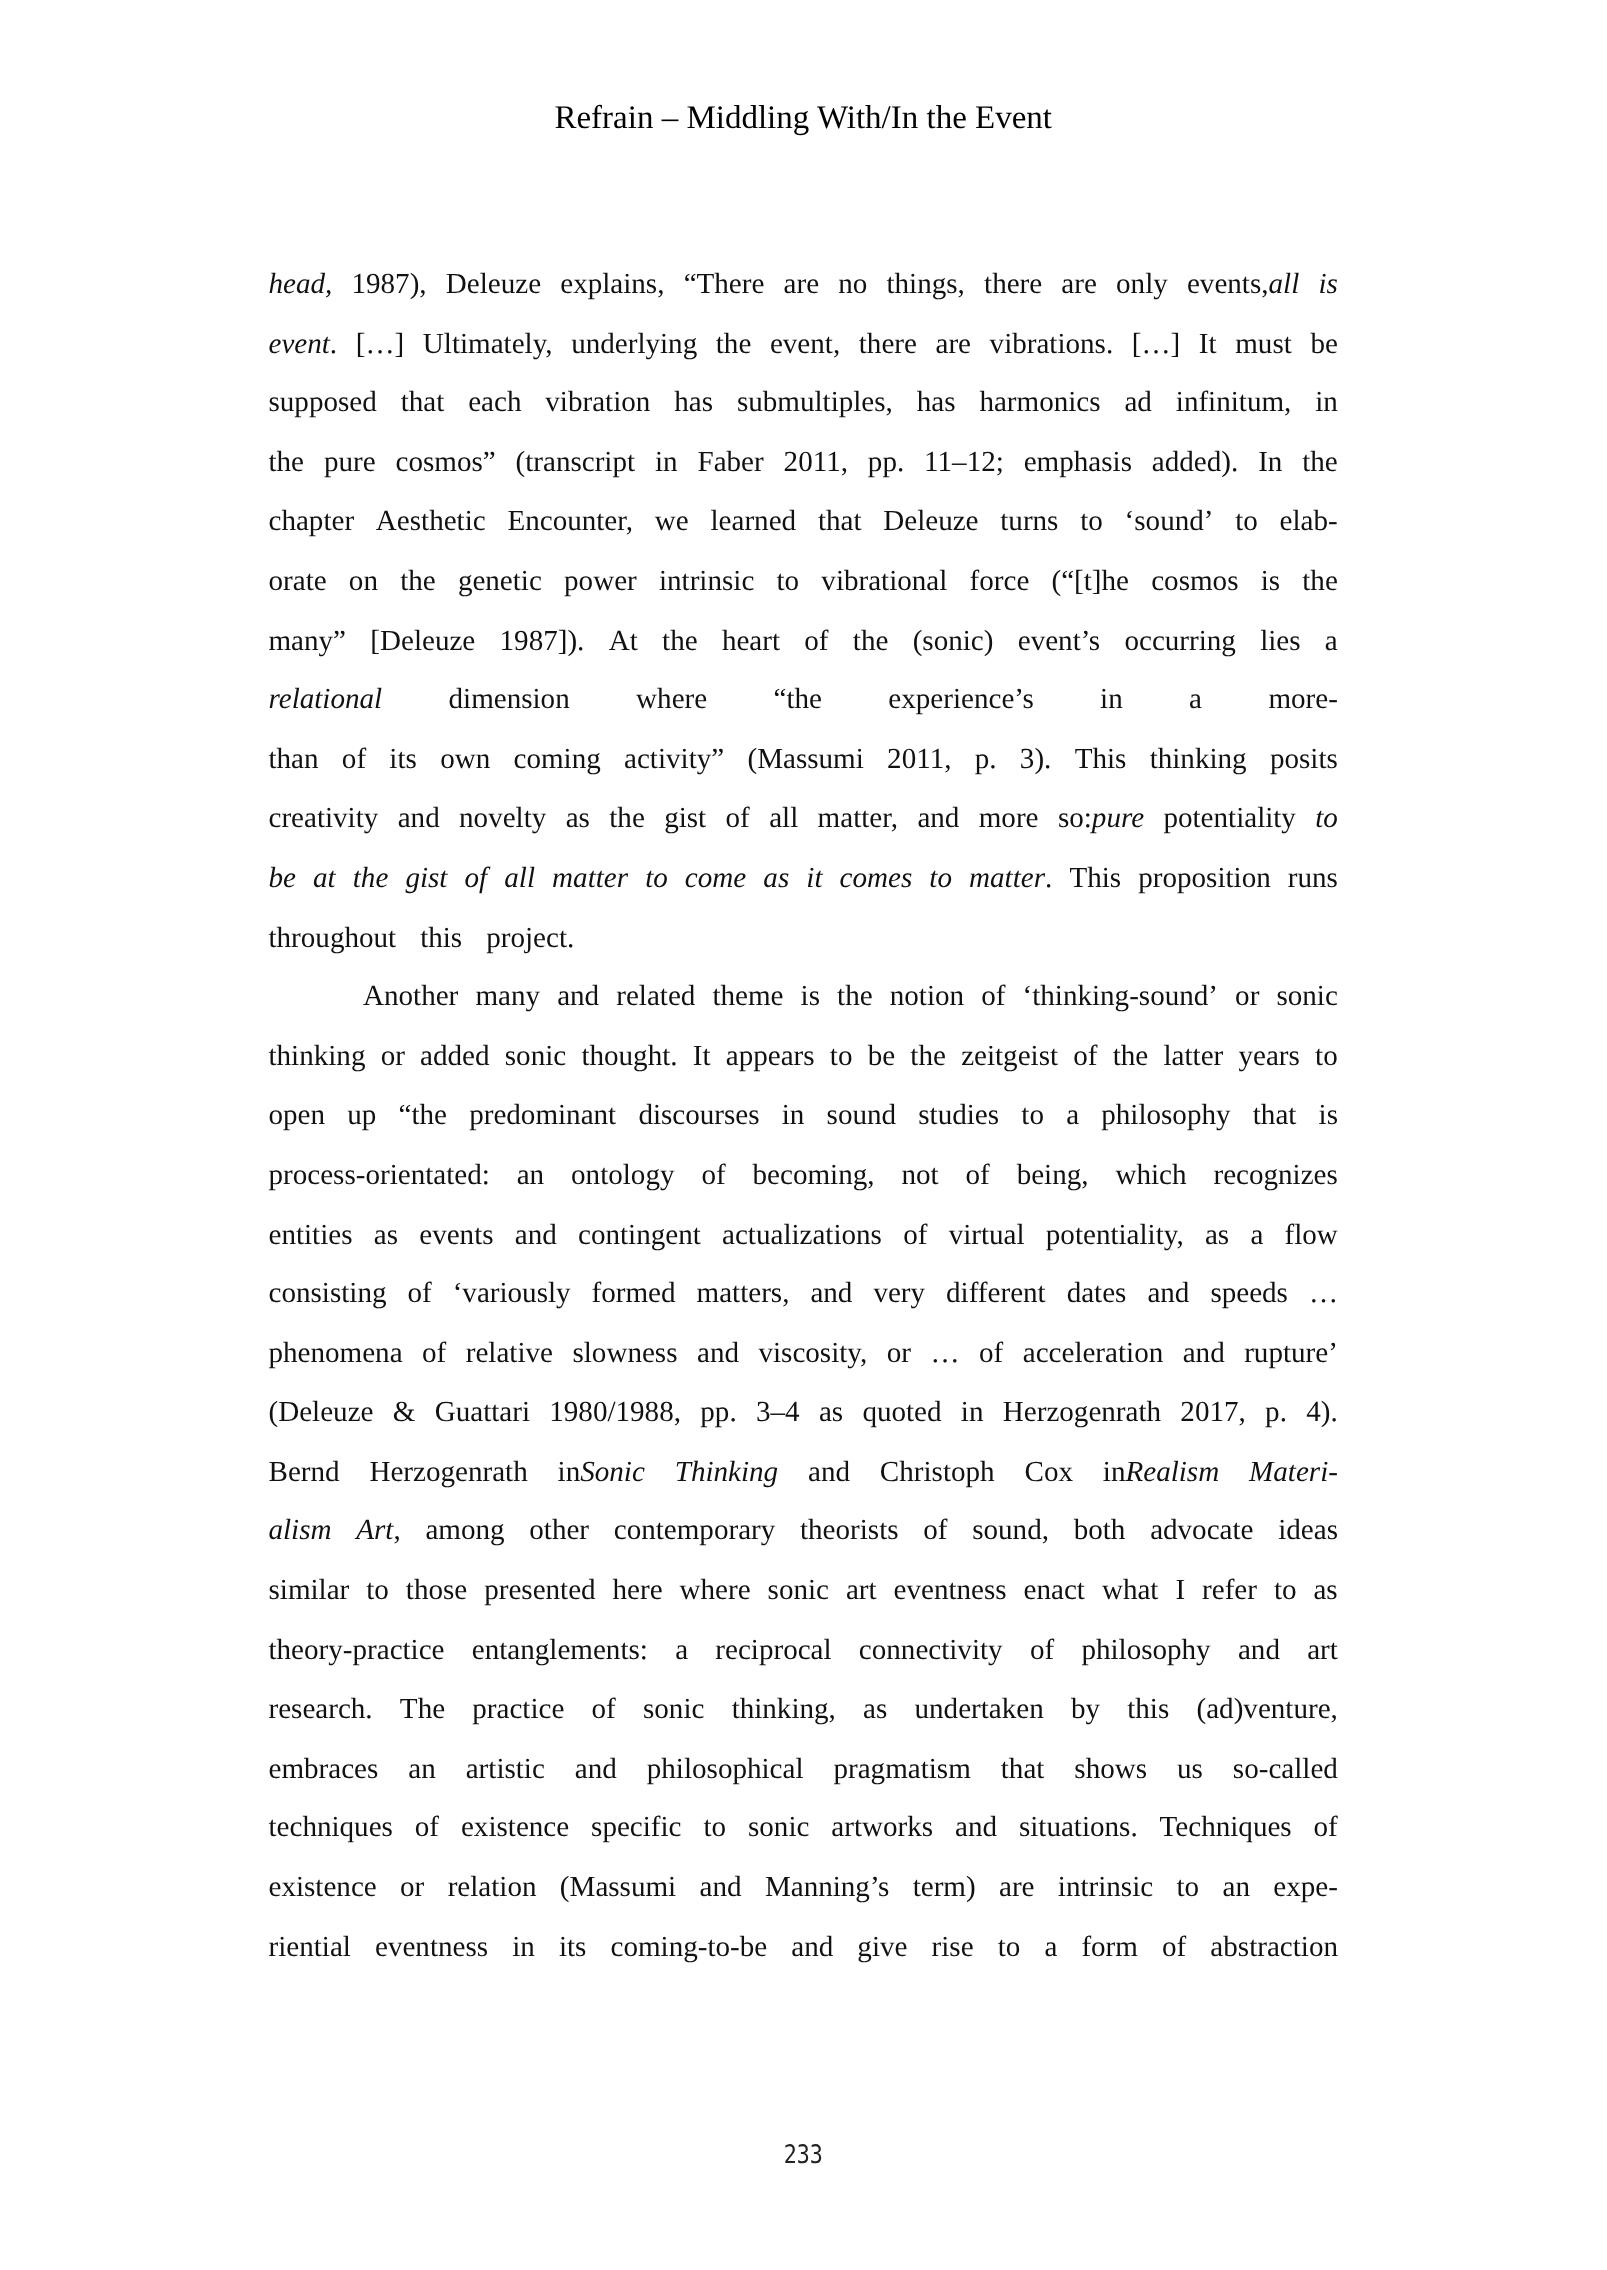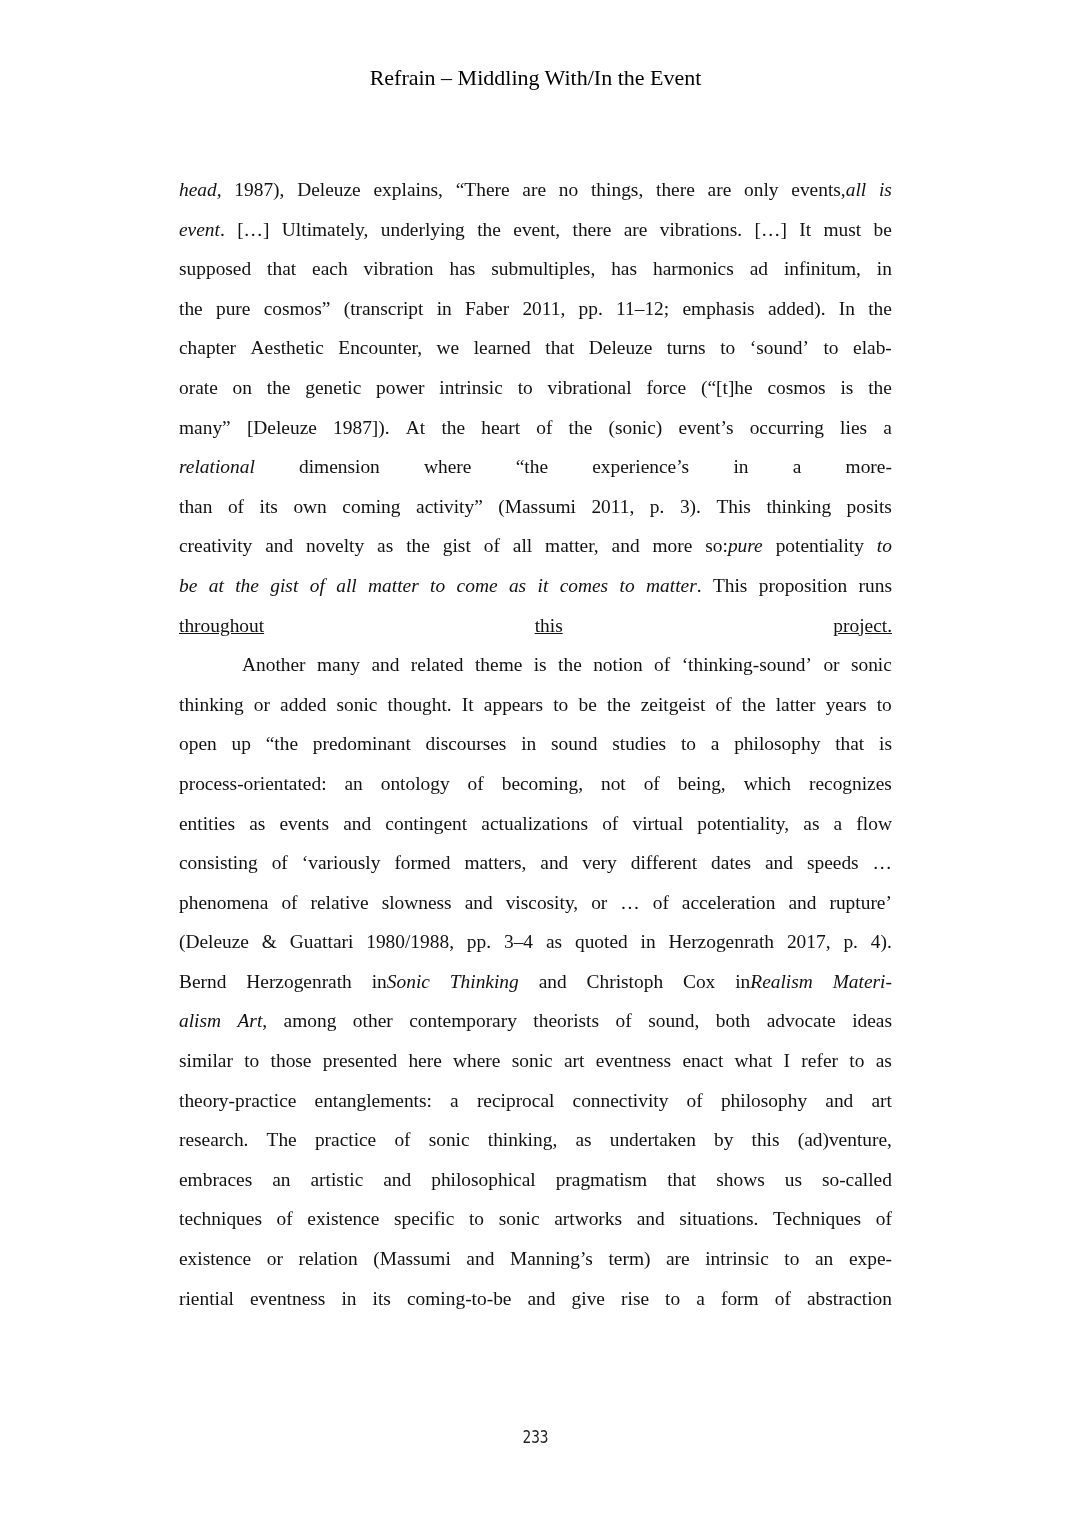--- a/index.html
+++ b/index.html
@@ -47,21 +47,21 @@
     
     .jline {
       display: flex;
       justify-content: space-between;
       height: 39.6px;
       line-height: 36px;
       font-family: "Liberation Serif", serif;
       font-size: 19.4px;
       white-space: nowrap;
     }
-    .jline.last { justify-content: space-between; gap: 5px; text-decoration: underline; }
+    .jline.last { justify-content: flex-start; gap: 16px; }
     .jline.indent { padding-left: 63px; }
     .jline .w { white-space: pre; }
   </style>
 </head>
 <body>
 
 <div class="running-header">Refrain – Middling With/In the Event</div>
 
 <div class="body-text" id="body-text">
     <div class="jline">

